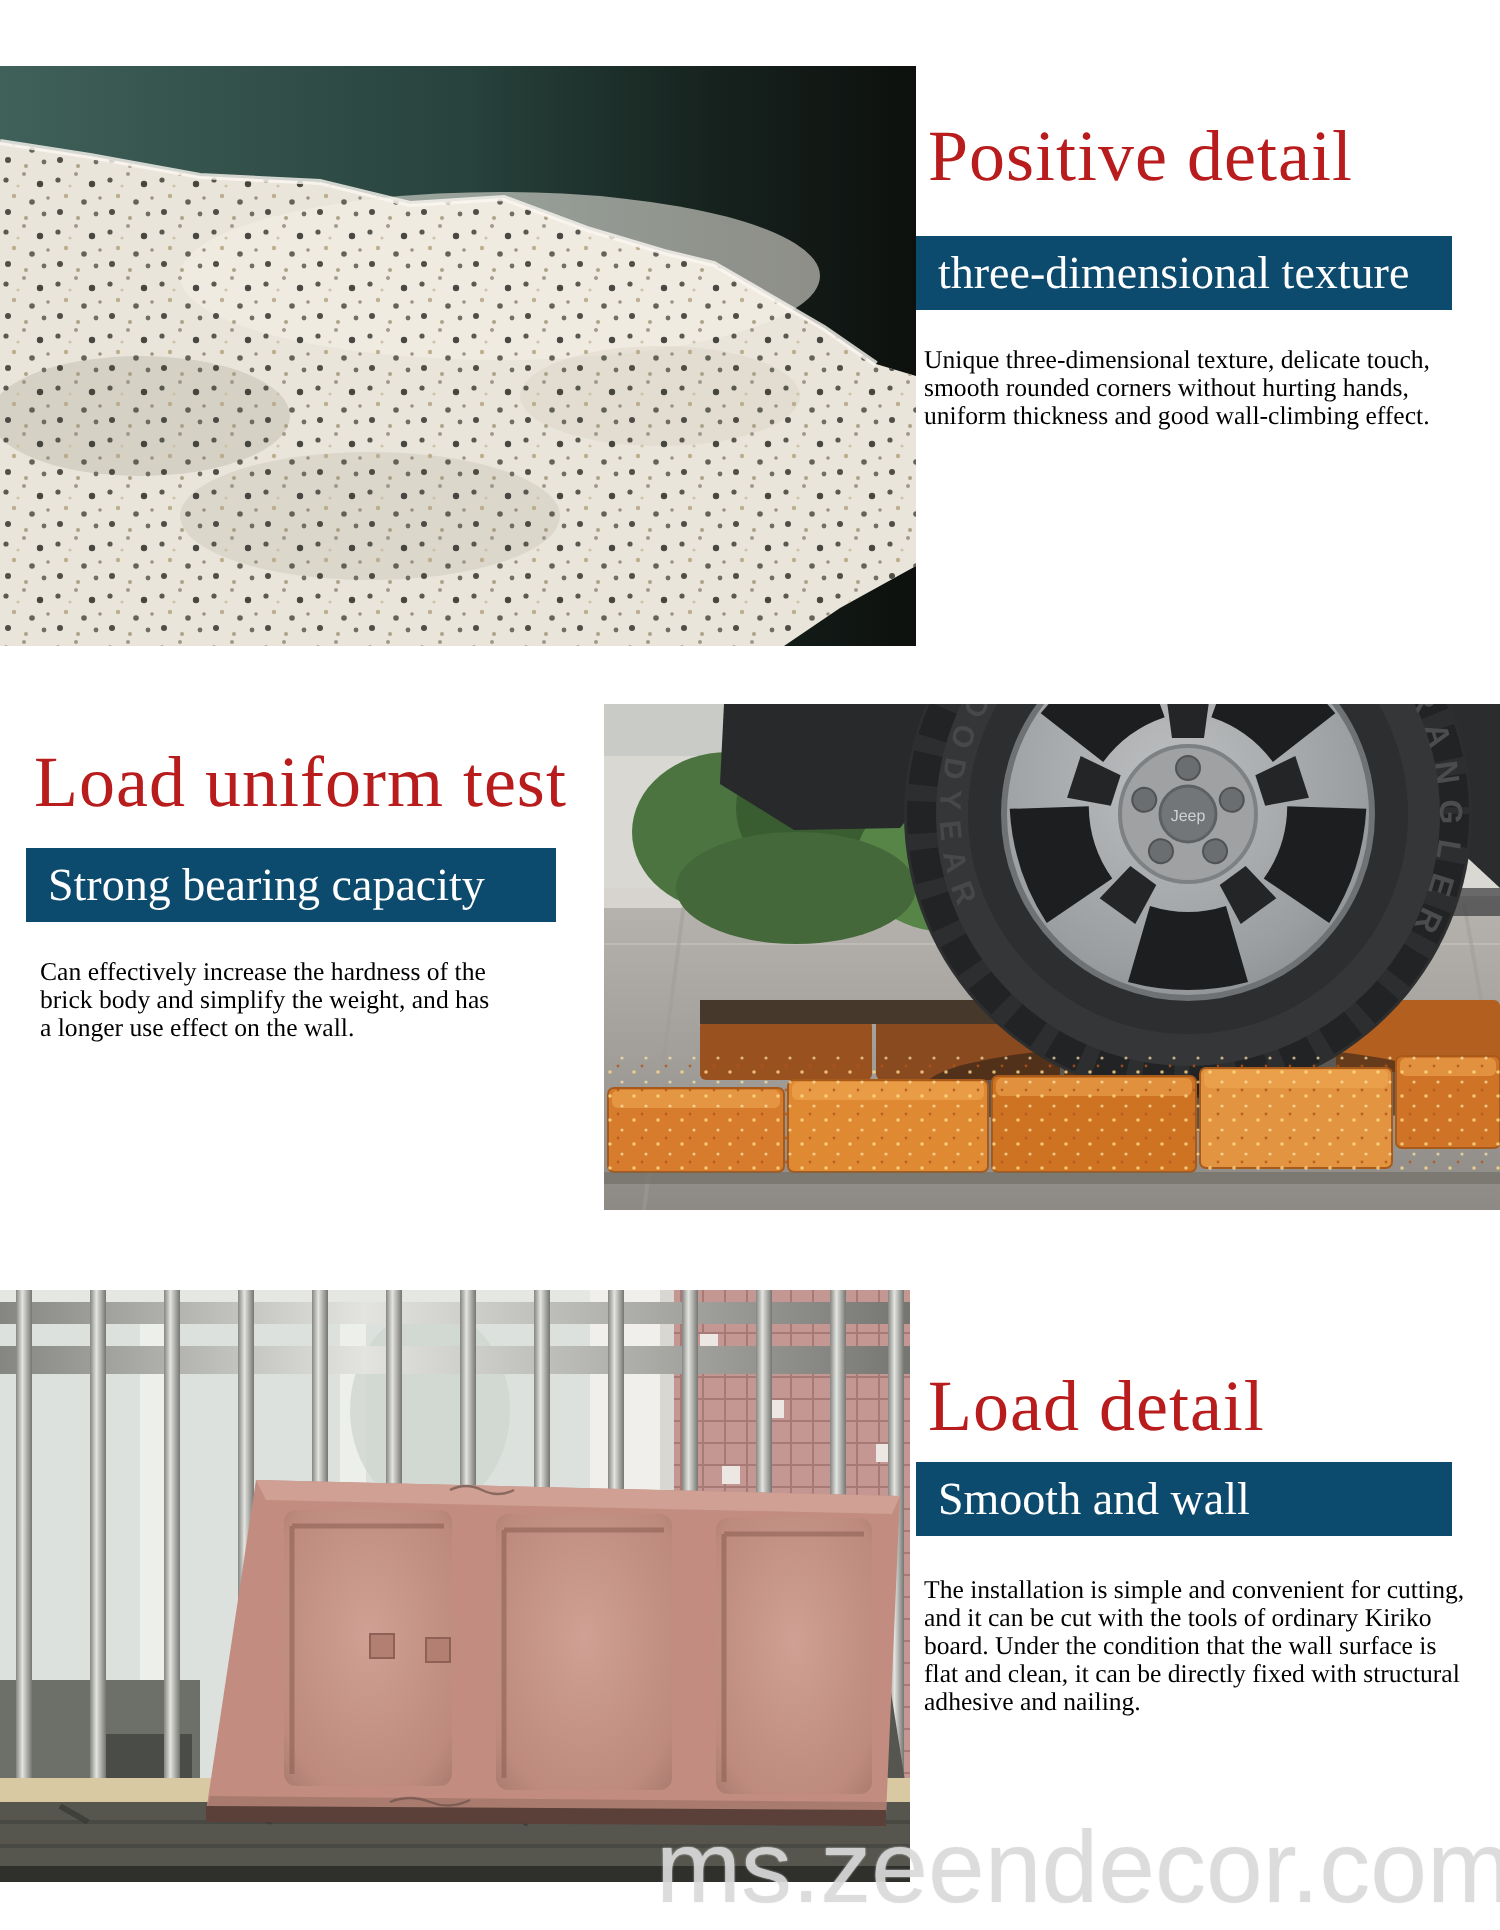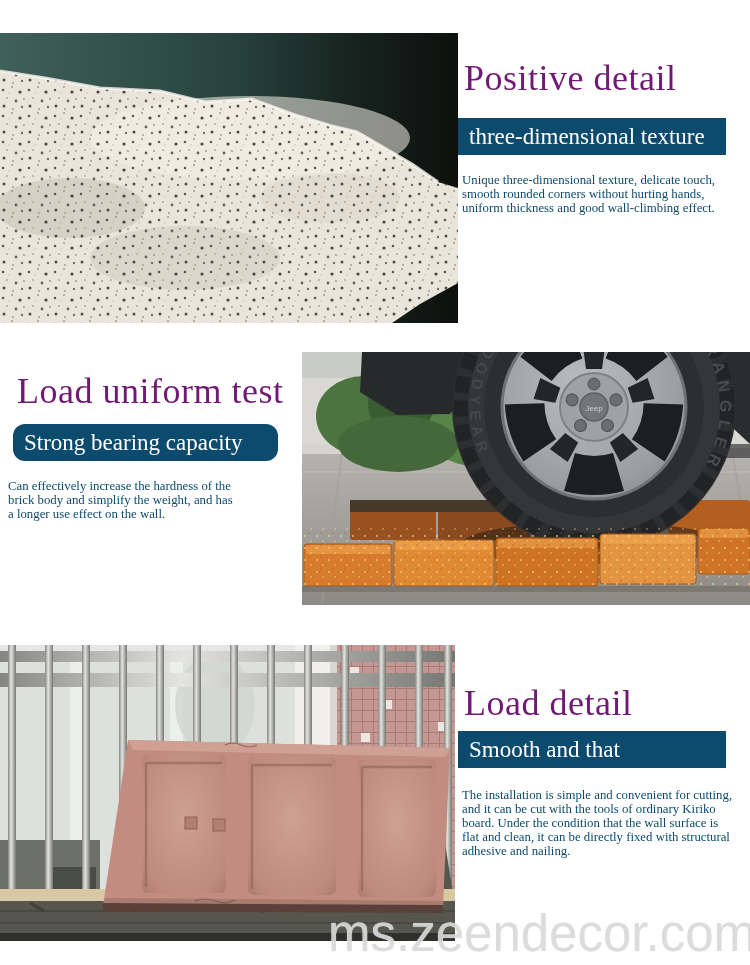--- a/index.html
+++ b/index.html
@@ -1,23 +1,23 @@
 <!DOCTYPE html>
 <html><head>
 <meta charset="utf-8">
 <style>
   html,body{margin:0;padding:0;background:#ffffff;}
   #canvas{position:relative;width:750px;height:965px;background:#ffffff;overflow:hidden;
           font-family:"Liberation Serif", serif;}
   .photo{position:absolute;overflow:hidden;}
   .photo svg{display:block;}
-  .heading{position:absolute;font-size:36px;color:#701a75;white-space:nowrap;letter-spacing:0.5px;}
+  .heading{position:absolute;font-size:36px;color:#b91c1c;white-space:nowrap;letter-spacing:0.5px;}
   .banner{position:absolute;height:37px;line-height:37px;background:#0c4a6e;color:#ffffff;
           font-size:23px;padding-left:11px;box-sizing:border-box;white-space:nowrap;}
-  .body-text{position:absolute;font-size:12.8px;line-height:1.1;color:#0c4a6e;white-space:pre-line;font-family:Liberation Serif, serif;}
+  .body-text{position:absolute;font-size:12.8px;line-height:1.1;color:#000000;white-space:pre-line;font-family:Liberation Serif, serif;}
   .watermark{position:absolute;left:328px;top:904px;font-family:"Liberation Sans", sans-serif;
              font-size:51px;color:#dadada;opacity:.92;white-space:nowrap;letter-spacing:0px;
              text-shadow:0 0 1px #efefef;}
 </style>
 </head>
 <body>
 
 <div id="canvas">
 
   <div class="photo" style="left:0;top:33px;width:458px;height:290px;">
@@ -56,22 +56,22 @@
   <div class="section">
     <div class="heading" style="left:464px;top:57px;">Positive detail</div>
     <div class="banner" style="left:458px;top:118px;width:268px;">three-dimensional texture</div>
     <div class="body-text" style="left:462px;top:173px;width:286px;">Unique three-dimensional texture, delicate touch,
 smooth rounded corners without hurting hands,
 uniform thickness and good wall-climbing effect.</div>
   </div>
 
   <div class="section">
     <div class="heading" style="left:17px;top:370px;">Load uniform test</div>
-    <div class="banner" style="left:13px;top:424px;width:265px;border-radius:12px;">Strong bearing capacity</div>
-    <div class="body-text" style="left:8px;top:479px;width:280px;">Can effectively increase the hardness of the
+    <div class="banner" style="left:13px;top:424px;width:265px;">Strong bearing capacity</div>
+    <div class="body-text" style="left:20px;top:479px;width:280px;">Can effectively increase the hardness of the
 brick body and simplify the weight, and has
 a longer use effect on the wall.</div>
   </div>
 
   <div class="photo" style="left:302px;top:352px;width:448px;height:253px;">
     <svg width="448" height="253" viewBox="0 0 448 253">
       <defs>
         <linearGradient id="roadg" x1="0" y1="0" x2="0" y2="1">
           <stop offset="0" stop-color="#b7b4af"></stop>
           <stop offset="1" stop-color="#8d8a85"></stop>
@@ -285,21 +285,21 @@
         <rect x="213" y="174" width="12" height="12" fill="#b37f72" stroke="#8f6156"></rect>
         <path d="M225,100 q8,-4 16,0 q8,4 16,0" stroke="#6b5148" stroke-width="1.2" fill="none" opacity="0.7"></path>
         <path d="M195,256 q10,-4 20,0 q10,4 20,-1" stroke="#6b5148" stroke-width="1.2" fill="none" opacity="0.7"></path>
         <polygon points="103,258 443,260 443,268 103,266" fill="#5a4038"></polygon>
       </g>
     </svg>
   </div>
 
   <div class="section">
     <div class="heading" style="left:464px;top:682px;">Load detail</div>
-    <div class="banner" style="left:458px;top:731px;width:268px;">Smooth and that</div>
+    <div class="banner" style="left:458px;top:731px;width:268px;">Smooth and wall</div>
     <div class="body-text" style="left:462px;top:788px;width:290px;">The installation is simple and convenient for cutting,
 and it can be cut with the tools of ordinary Kiriko
 board. Under the condition that the wall surface is
 flat and clean, it can be directly fixed with structural
 adhesive and nailing.</div>
   </div>
 
   <div class="watermark">ms.zeendecor.com</div>
 
 </div>

